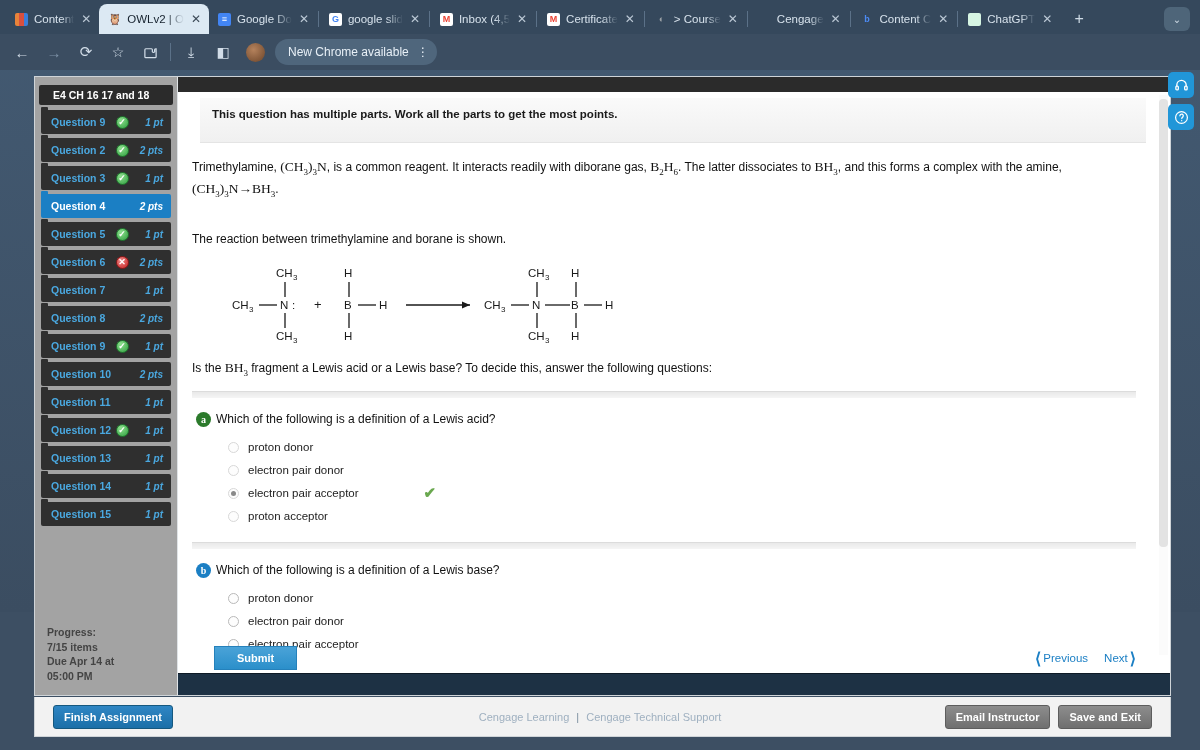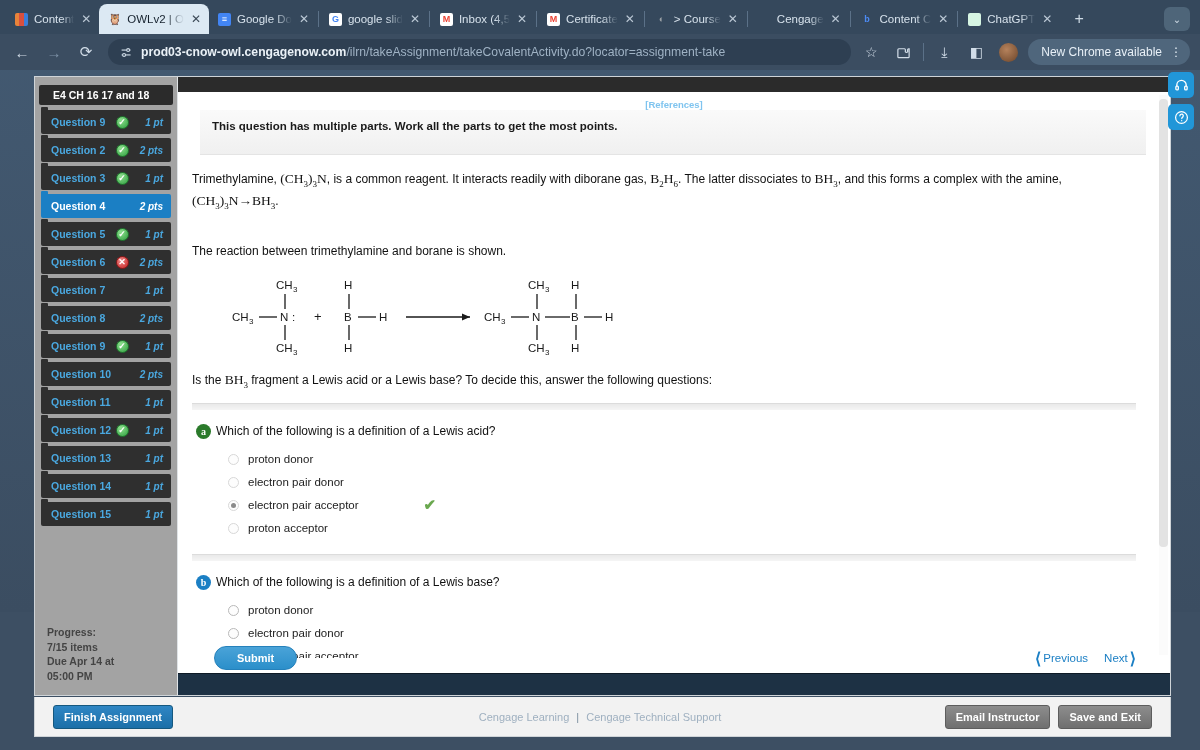--- a/index.html
+++ b/index.html
@@ -200,21 +200,21 @@
   
   #main { flex: 1 1 auto; position: relative; background: #fff; overflow: hidden; }
   #refbar {
     height: 15px; background: #2b2b2b;
     display:flex; align-items:center; justify-content:center;
   }
   #refbar span { color: #7fc4ef; font-size: 9.5px; font-weight: bold; margin-top: 40px; }
   #content-scroll {
     position: absolute; top: 15px; left: 0; right: 0; bottom: 37px;
     overflow: hidden;
-    padding: 12px 0 0 0;
+    padding: 0 0 0 0;
   }
   #multipart-note {
     margin: 6px 24px 0 22px;
     background: linear-gradient(180deg,#fafafa,#f0f0f0);
     border-bottom: 1px solid #e4e4e4;
     padding: 10px 12px 22px 12px;
     font-size: 11.5px; font-weight: bold; color: #1a1a1a;
   }
   .para {
     margin: 14px 34px 0 14px;
@@ -267,21 +267,21 @@
   
   #actionrow {
     position: absolute; left: 0; right: 0; bottom: 22px;
     height: 30px;
     display: flex; align-items: center;
     padding: 0 34px 0 36px;
   }
   #submit-btn {
     background: linear-gradient(180deg,#4aa3d8,#2b8fca);
     color: #fff; font-size: 11px; font-weight: bold;
-    border-radius: 12px;
+    border-radius: 0;
     padding: 5px 22px;
     border: 1px solid #2581bb;
   }
   #pager { margin-left: auto; display:flex; align-items:center; gap: 16px; }
   .pg { color: #1b7fc4; font-size: 11.5px; display:flex; align-items:center; gap:2px; }
   .chev { color: #1b7fc4; font-size: 16px; font-weight: bold; }
 
   #bottom-strip {
     position: absolute; left: 0; right: 0; bottom: 0;
     height: 22px;
@@ -407,29 +407,20 @@
         <div class="tab-close">✕</div>
       </div>
       <div id="newtab">+</div>
       <div id="tabstrip-right">⌄</div>
     </div>
 
   <div id="toolbar">
     <div class="nav-btn">←</div>
     <div class="nav-btn dim">→</div>
     <div class="nav-btn">⟳</div>
-    <div id="omnibox">
-      <svg class="site-icon" viewBox="0 0 16 16" fill="none" stroke="#cfdbe6" stroke-width="1.4">
-        <line x1="2" y1="5" x2="13" y2="5"></line>
-          <circle cx="10" cy="5" r="1.8" fill="#2e3f52"></circle>
-        <line x1="2" y1="11" x2="13" y2="11"></line>
-          <circle cx="5" cy="11" r="1.8" fill="#2e3f52"></circle>
-      </svg>
-      <div id="url"><b>prod03-cnow-owl.cengagenow.com</b><span>/ilrn/takeAssignment/takeCovalentActivity.do?locator=assignment-take</span></div>
-    </div>
     <div class="tool-icon">☆</div>
     <div class="tool-icon">
       <svg width="15" height="15" viewBox="0 0 16 16" fill="none" stroke="#d2dde8" stroke-width="1.3">
         <path d="M3 4h6a1 1 0 011 1v1.2a1.3 1.3 0 102.4 0V5a1 1 0 011-1h.6v8.5a1 1 0 01-1 1H3a1 1 0 01-1-1V5a1 1 0 011-1z"></path>
       </svg>
     </div>
     <div class="vdiv"></div>
     <div class="tool-icon">⤓</div>
     <div class="tool-icon">◧</div>
     <div class="tool-icon">

